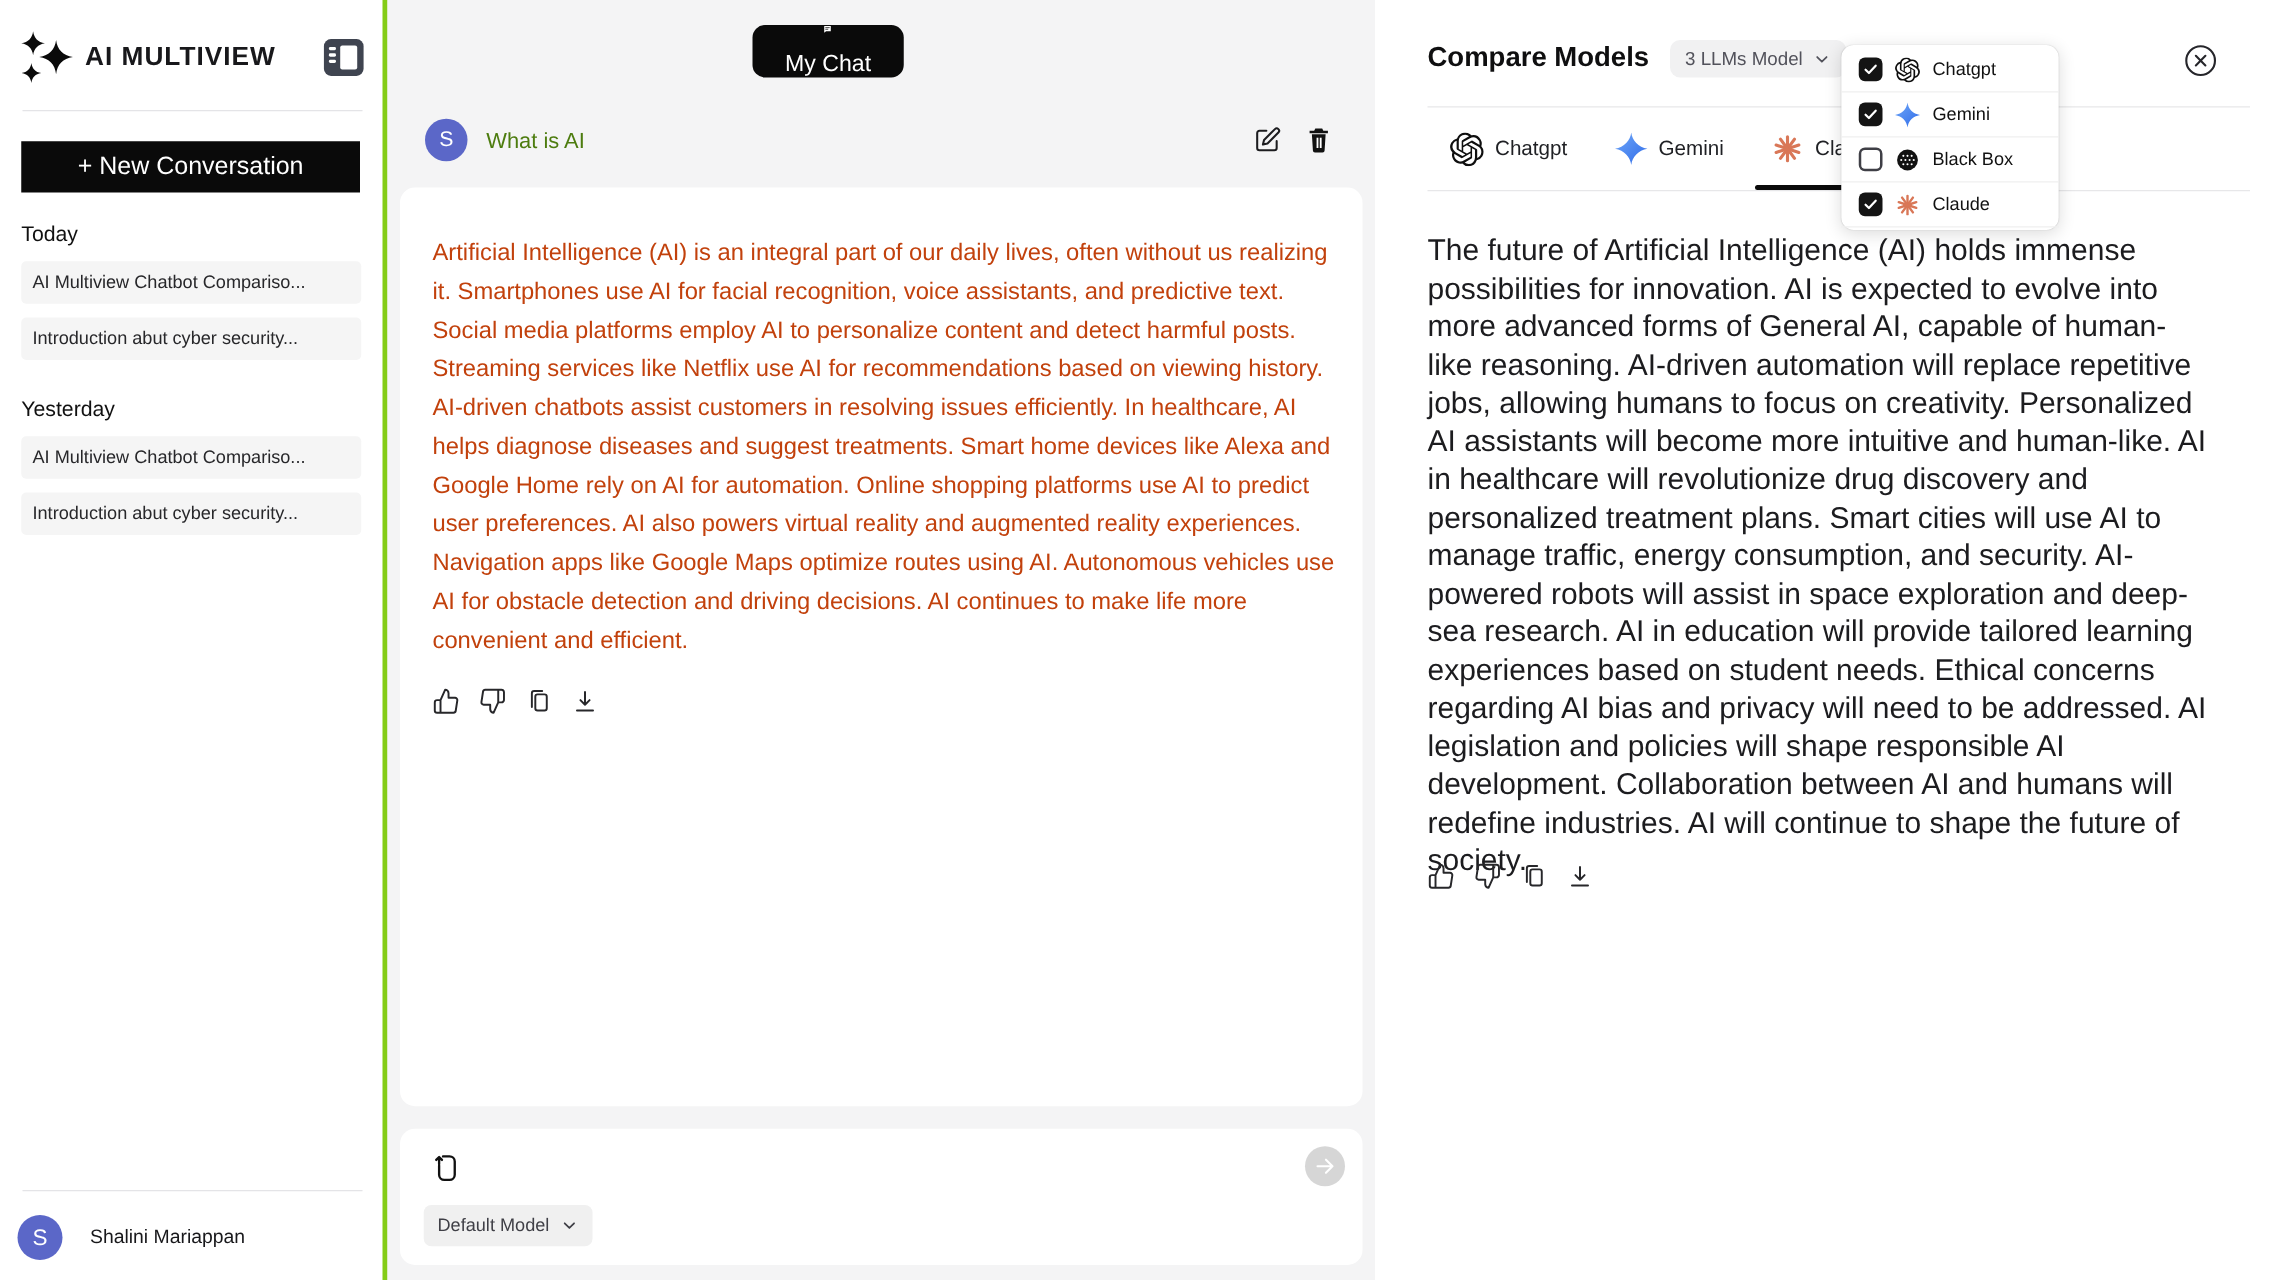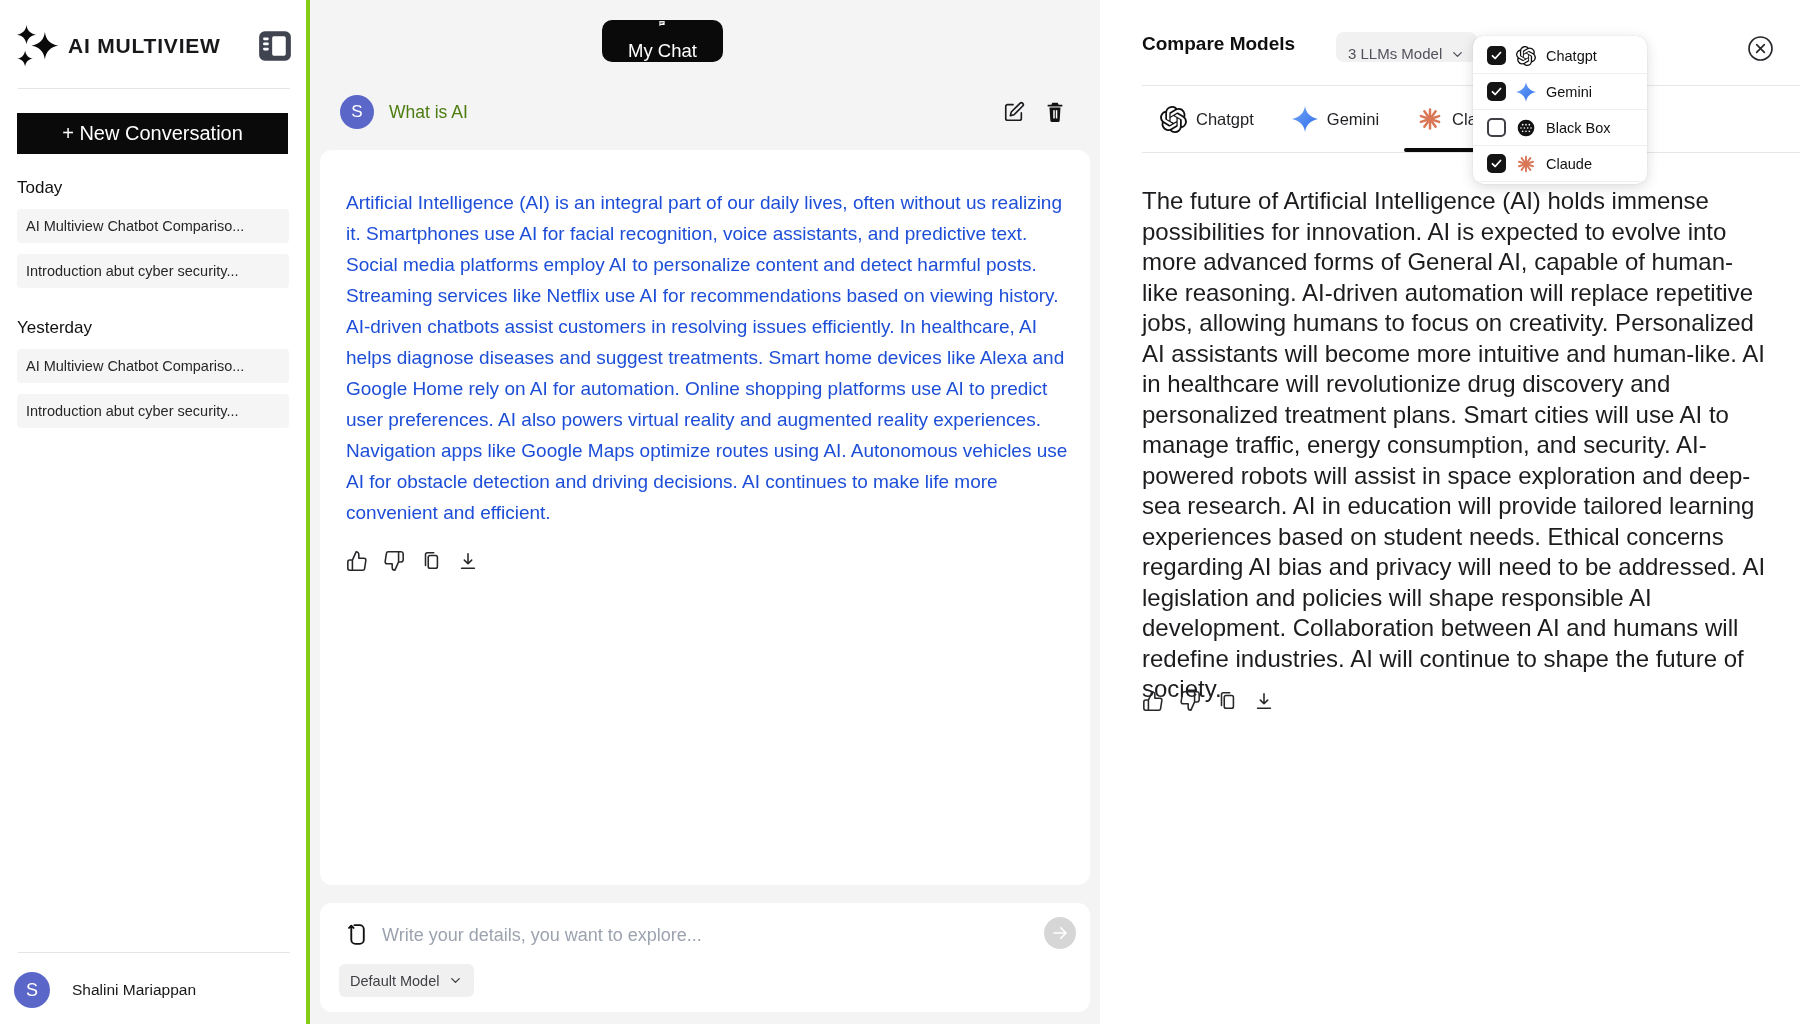--- a/index.html
+++ b/index.html
@@ -34,39 +34,39 @@
   .mychat-btn { position:absolute; left:292px; top:20px; height:42px; padding:0 26px;
     background:#0a0a0a; color:#fff; border:none; border-radius:10px; display:flex; align-items:center;
     gap:13px; font-size:18.5px; font-weight:500; cursor:pointer; font-family:inherit;flex-direction:column; }
   .q-row { position:absolute; left:30px; top:94px; right:34px; height:36px; display:flex; align-items:center; }
   .q-avatar { width:34px; height:34px; font-size:17px; }
   .q-text { margin-left:15px; font-size:17.5px; color:#4d7c0f; }
   .q-actions { margin-left:auto; display:flex; gap:19px; align-items:center; }
   .icon-btn { width:22px; height:22px; cursor:pointer; }
   .msg-card { position:absolute; left:10px; right:10px; top:150px; height:735px; background:#fff;
     border-radius:12px; padding:37px 26px; }
-  .msg-text { width:732px; font-size:19px; line-height:31px; color:#1d4ed8; }
+  .msg-text { width:732px; font-size:19px; line-height:31px; color:#c2410c; }
   .actions-row { display:flex; gap:15px; margin-top:22px; }
   .input-card { position:absolute; left:10px; right:10px; top:903px; height:109px; background:#fff;
     border-radius:12px; }
   .regen { position:absolute; left:25px; top:19px; width:23px; height:25px; cursor:pointer; }
   .prompt-input { position:absolute; left:62px; top:14px; width:700px; height:36px; border:none; outline:none;
     font-size:18px; color:#18181b; font-family:inherit; background:transparent; }
   .prompt-input::placeholder { color:#9ca3af; }
   .send-btn { position:absolute; right:14px; top:14px; width:32px; height:32px; border-radius:50%;
     background:#d6d6d6; border:none; display:flex; align-items:center; justify-content:center; cursor:pointer; }
   .model-chip { position:absolute; left:19px; bottom:15px; height:33px; background:#f0f0f0; border:none;
     border-radius:6px; display:flex; align-items:center; gap:9px; padding:0 11px; font-size:14.5px;
     color:#3f3f46; cursor:pointer; font-family:inherit; }
 
   
   .compare { position:absolute; left:1100px; top:0; width:718px; height:1024px; background:#fff; }
-  .cmp-title { position:absolute; left:42px; top:33px; font-size:19px; font-weight:600; color:#0f0f10; }
+  .cmp-title { position:absolute; left:42px; top:33px; font-size:22px; font-weight:600; color:#0f0f10; }
   .llms-chip { position:absolute; left:236px; top:32px; height:30px; background:#f1f1f2; border:none;
-    border-radius:8px; display:flex; align-items:flex-end; gap:8px; padding:0 12px; font-size:15px;
+    border-radius:8px; display:flex; align-items:center; gap:8px; padding:12px 12px; font-size:15px;
     color:#52525b; cursor:pointer; font-family:inherit; }
   .close-btn { position:absolute; right:44px; top:35px; width:27px; height:27px; cursor:pointer; }
   .cmp-divider-1 { position:absolute; left:42px; right:18px; top:85px; border-top:1px solid #e7e7e9; }
   .tabs { position:absolute; left:60px; top:86px; height:66px; display:flex; gap:38px; align-items:center; }
   .tab { position:relative; height:100%; display:flex; align-items:center; gap:9px; cursor:pointer;
     font-size:16.5px; font-weight:500; color:#1f2024; }
   .tab.active::after { content:""; position:absolute; left:-13px; right:-13px; bottom:0; height:4px;
     background:#0a0a0a; border-radius:2px; }
   .cmp-divider-2 { position:absolute; left:42px; right:18px; top:152px; border-top:1px solid #e7e7e9; }
   .cmp-text { position:absolute; left:42px; top:186px; width:624px; font-size:24px; line-height:30.5px;
@@ -223,21 +223,20 @@
           <use href="#downloadic"></use>
         </svg>
     </div>
   </div>
 
   <div class="input-card">
     <svg class="regen" viewBox="0 0 22 24" fill="none" stroke="#111" stroke-width="1.8" stroke-linecap="round" stroke-linejoin="round">
       <path d="M9 3h5a4 4 0 0 1 4 4v10a4 4 0 0 1-4 4h-4a4 4 0 0 1-4-4V10"></path>
       <path d="M6 9V3.5M6 3.5 3.8 5.7M6 3.5l2.2 2.2"></path>
     </svg>
-    <input class="prompt-input" placeholder="Write your details, you want to explore..." style="">
     <button class="send-btn">
       <svg width="18" height="18" viewBox="0 0 24 24" fill="none" stroke="#fff" stroke-width="2.2" stroke-linecap="round" stroke-linejoin="round">
         <path d="M4 12h16M13 5l7 7-7 7"></path>
       </svg>
     </button>
     <button class="model-chip">
       <span>Default Model</span>
       <svg width="15" height="15" viewBox="0 0 24 24" fill="none" stroke="#3f3f46" stroke-width="2.2" stroke-linecap="round" stroke-linejoin="round">
           <path d="M6 9l6 6 6-6"></path>
         </svg>

